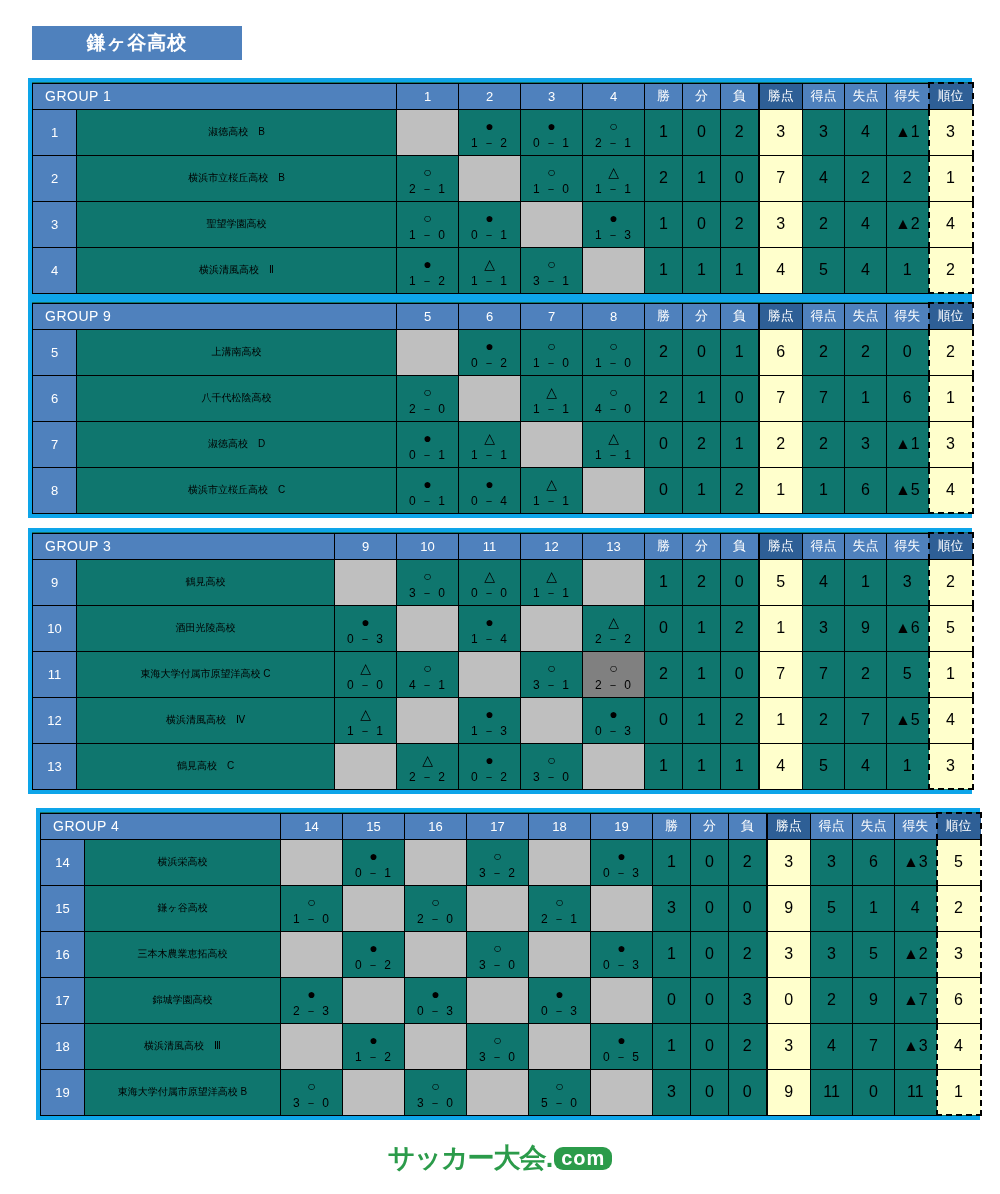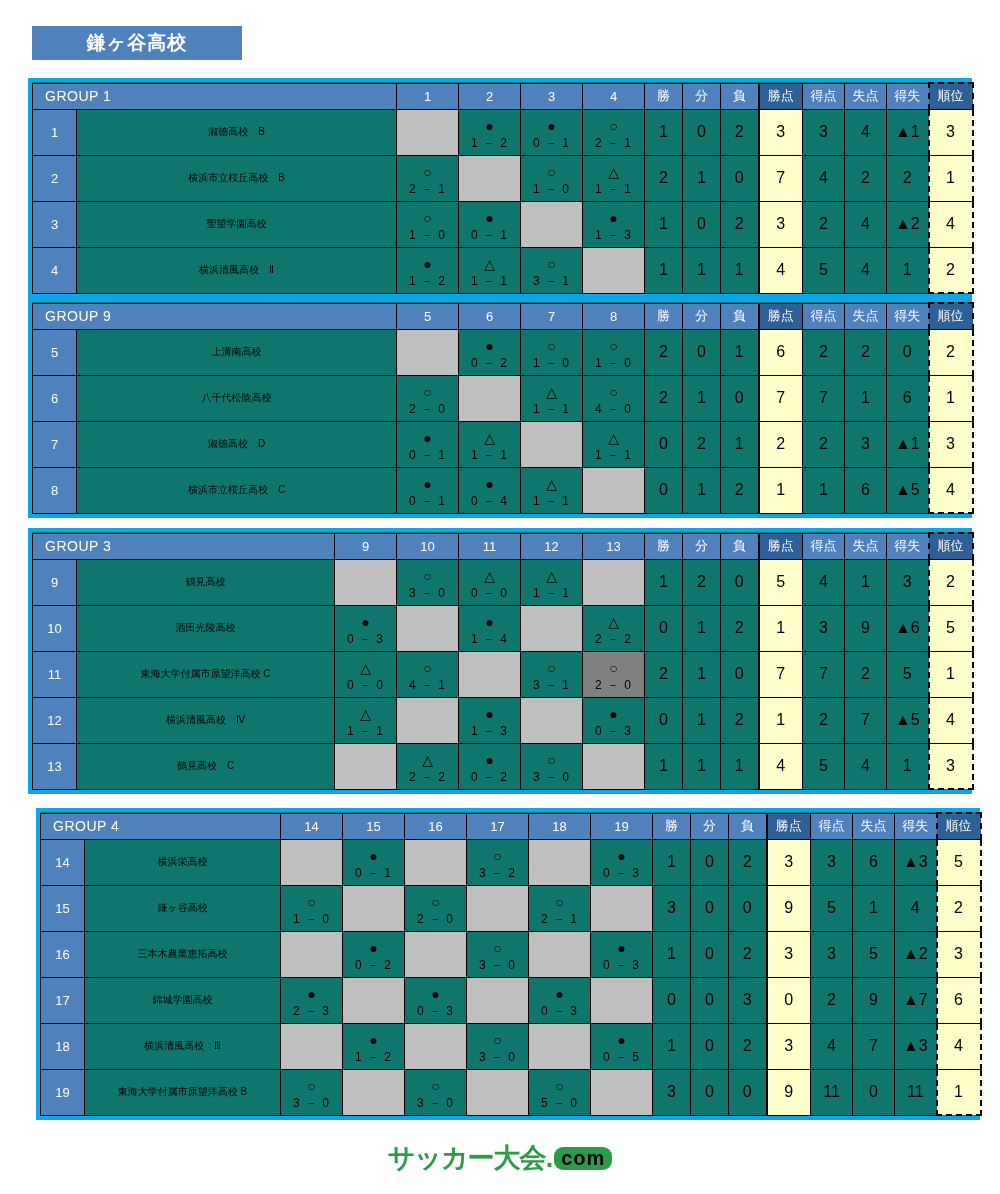--- a/index.html
+++ b/index.html
@@ -44,21 +44,21 @@
   .rank-border{border-left:2px dashed #000 !important;border-right:2px dashed #000 !important;}
   .rank-top{border-top:2px dashed #000 !important;}
   .rank-bottom{border-bottom:2px dashed #000 !important;}
   .hdr td.rkhdr{background:#2e5f96;}
   .pt-col{border-left:2px solid #000 !important;}
 
   
   .footer{position:absolute;left:0;top:1140px;width:1000px;text-align:center;}
   .logo{display:inline-block;font-size:27px;font-weight:bold;color:#2b9b4a;letter-spacing:-1px;}
   .logo .dot{color:#2b9b4a;}
-  .logo .com{display:inline-block;background:#2b9b4a;color:#000000;border-radius:9px;padding:0 7px;font-size:20px;margin-left:2px;vertical-align:2px;letter-spacing:1px;}
+  .logo .com{display:inline-block;background:#2b9b4a;color:#ffffff;border-radius:9px;padding:0 7px;font-size:20px;margin-left:2px;vertical-align:2px;letter-spacing:1px;}
 </style>
 </head>
 <body>
 
 <div class="page">
 
   <div class="title-wrap">
     <span class="t">鎌ヶ谷高校</span>
   </div>
 

